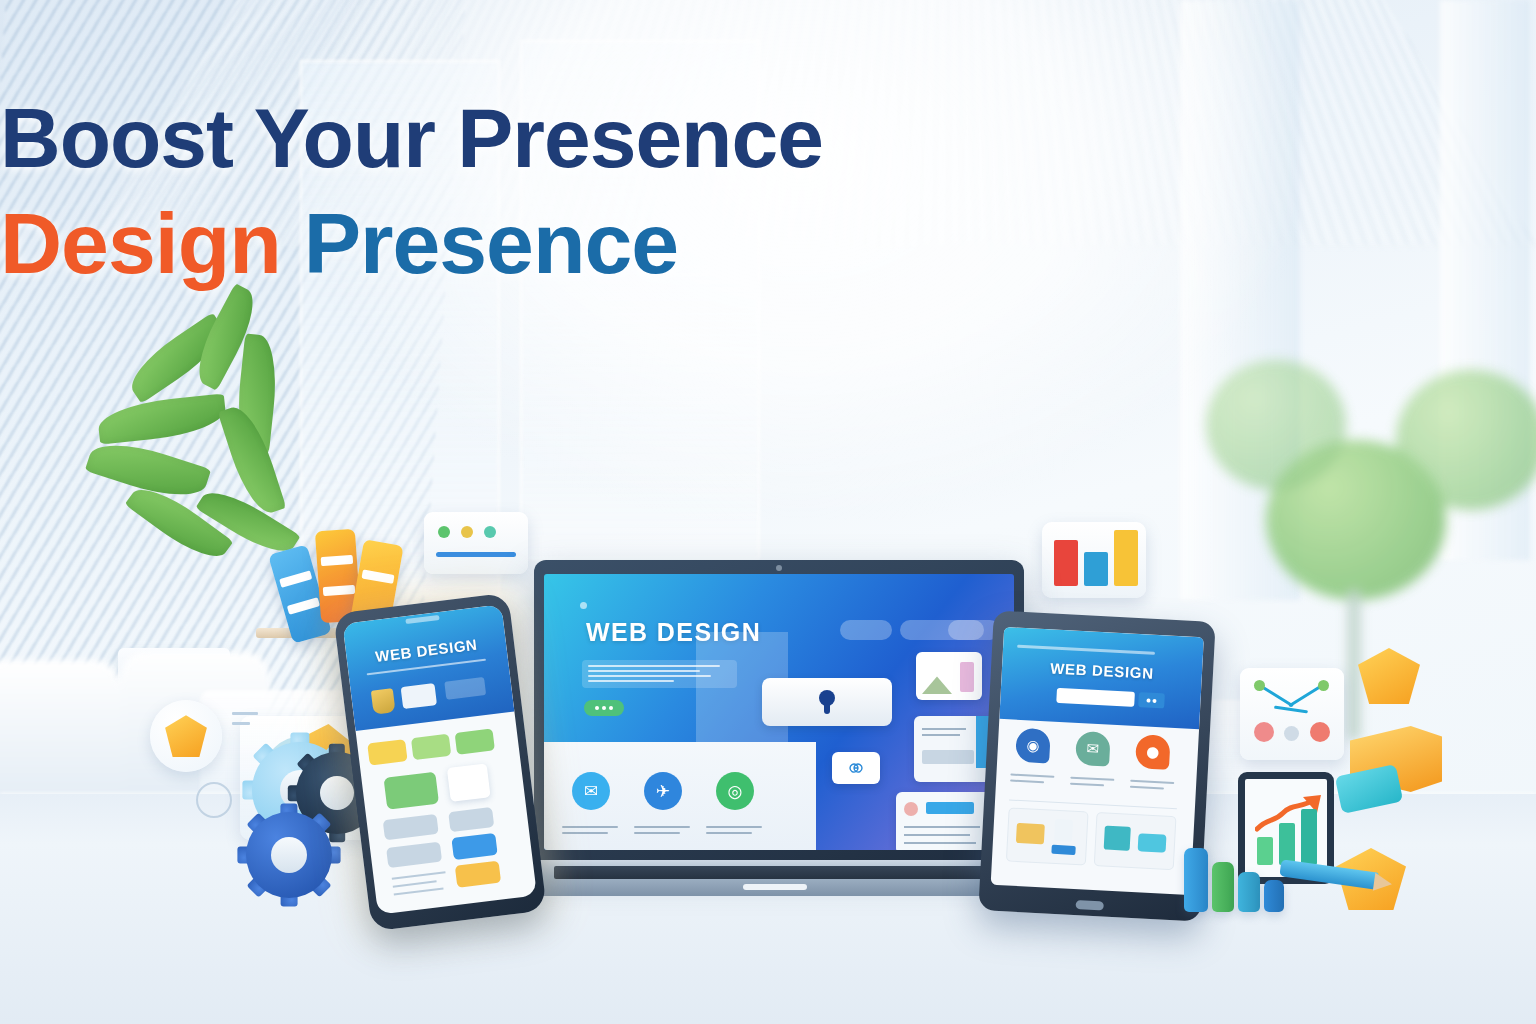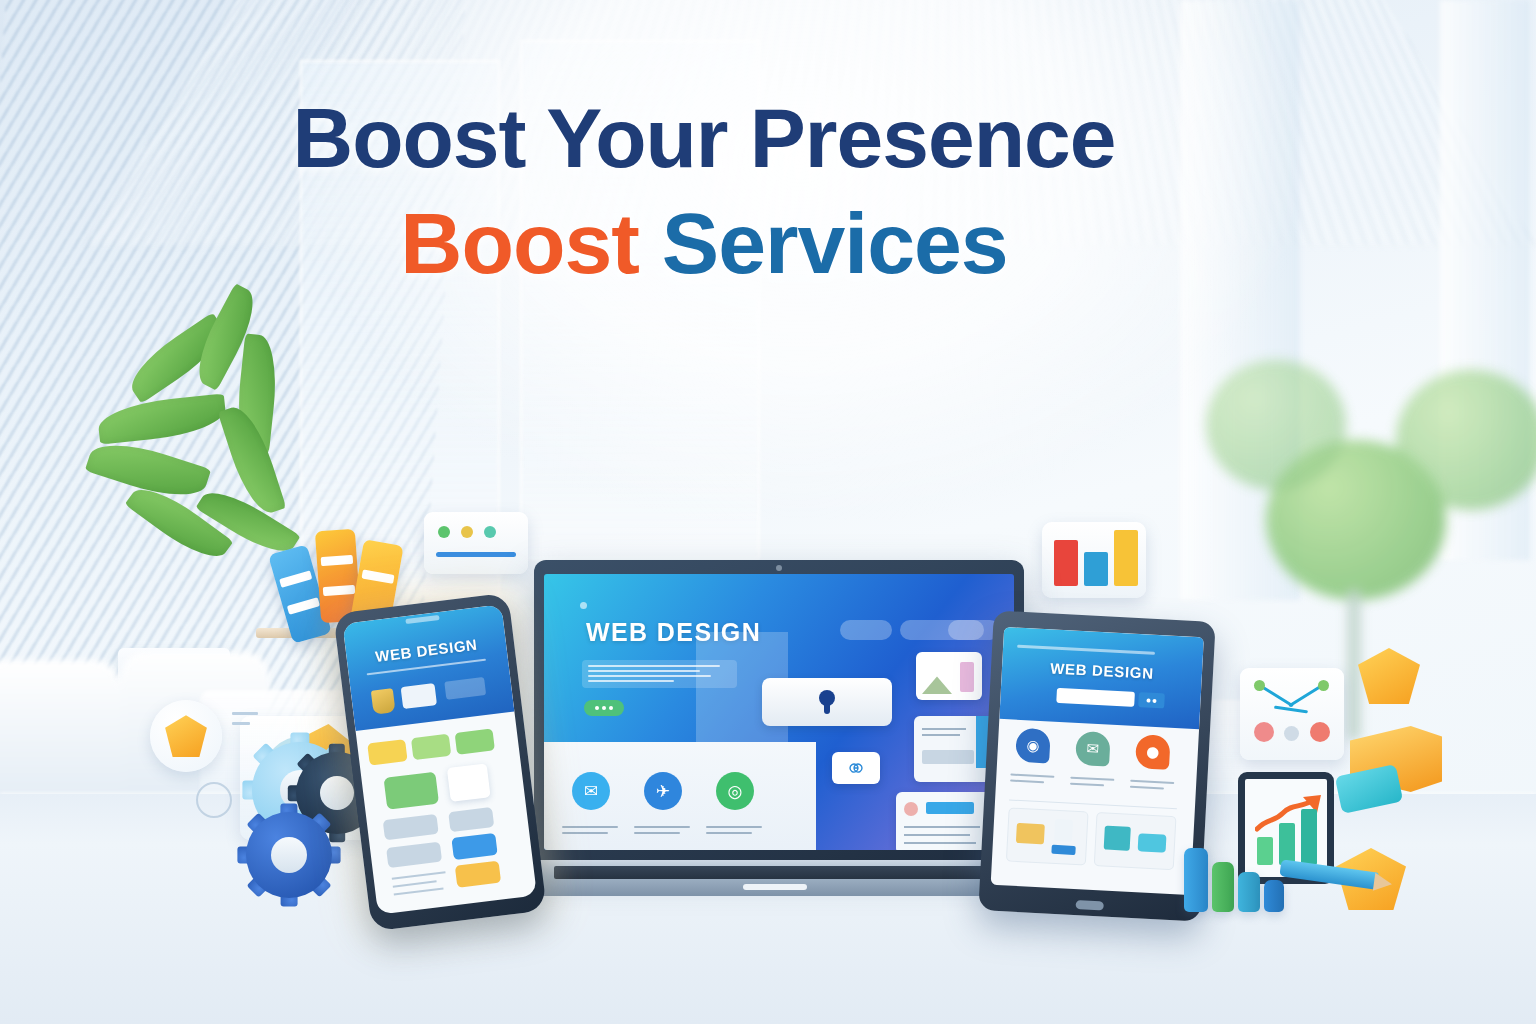--- a/index.html
+++ b/index.html
@@ -82,21 +82,21 @@
     background: linear-gradient(180deg,rgba(255,255,255,.9),rgba(214,229,242,.7));
     filter: blur(2px);
   }
   .bg-panel {
     position: absolute; background: linear-gradient(180deg,rgba(255,255,255,.85),rgba(226,238,248,.6));
     border-radius: 10px; filter: blur(1.4px);
   }
 
   
   .headline-block {
-    position: absolute; left: 0; top: 96px; width: 1408px; text-align: center; z-index: 40;
+    position: absolute; left: 0; top: 96px; width: 1408px; text-align: left; z-index: 40;
   }
   .h-main {
     font-size: 84px; font-weight: bold; letter-spacing: -1px;
     color: #1f3d77; line-height: 1.02;
     text-shadow: 0 2px 10px rgba(255,255,255,.9);
   }
   .with-row {
     display: flex; align-items: center; justify-content: center;
     gap: 18px; margin-top: 22px;
   }
@@ -366,21 +366,21 @@
     <div class="bg-panel" style="left:1180px;top:700px;width:150px;height:150px;"></div>
 
     <div class="bg-desk-edge"></div>
     <div class="bg-desk"></div>
     <div class="bg-glow"></div>
   </div>
 
   <div class="headline-block">
     <div class="h-main">Boost Your Presence</div>
     <div class="h-sub">
-      <span class="c-orange">Boost </span><span class="c-blue">Services</span>
+      <span class="c-orange">Design </span><span class="c-blue">Presence</span>
     </div>
   </div>
 
   <div class="stage">
 
     <div class="shelf"></div>
     <div class="swatches">
       <div class="swatch" style="left:4px;top:28px;background:linear-gradient(160deg,#5fbdf2,#2a8fd8);transform:rotate(-16deg);">
         <div class="band" style="top:26px;"></div>
           <div class="band" style="top:54px;"></div>

